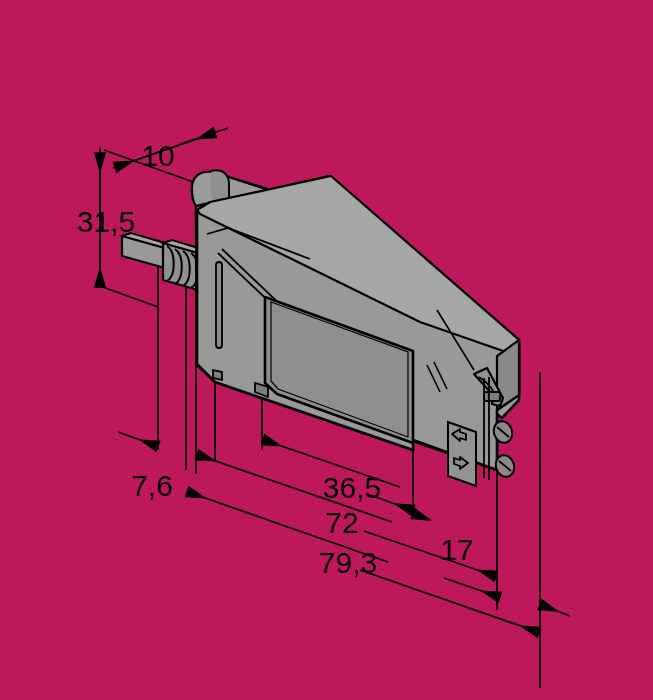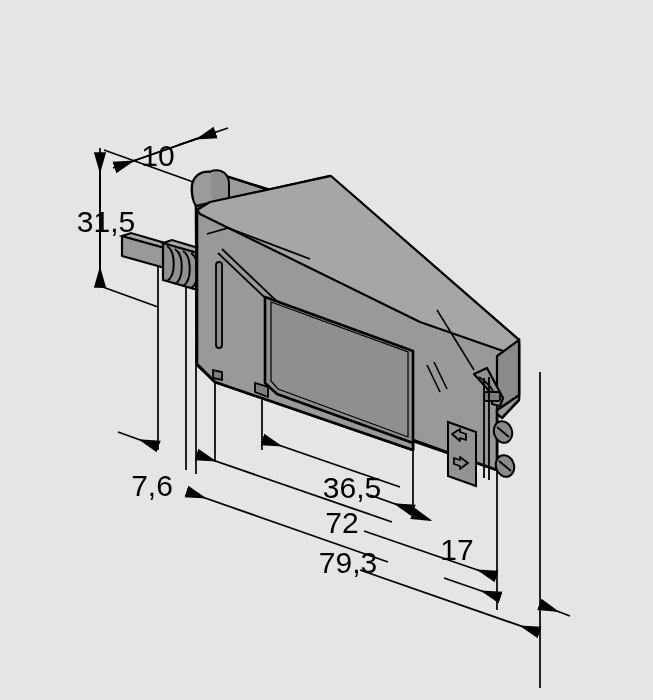--- a/index.html
+++ b/index.html
@@ -7,21 +7,21 @@
     padding: 0;
     background: #ffffff;
   }
   body {
     font-family: "Liberation Sans", sans-serif;
   }
   #stage {
     position: relative;
     width: 653px;
     height: 700px;
-    background: #e5e5e5;
+    background: #be185d;
     overflow: hidden;
   }
   #drawing {
     position: absolute;
     left: 0;
     top: 0;
     width: 653px;
     height: 700px;
   }
   .dim-label {

